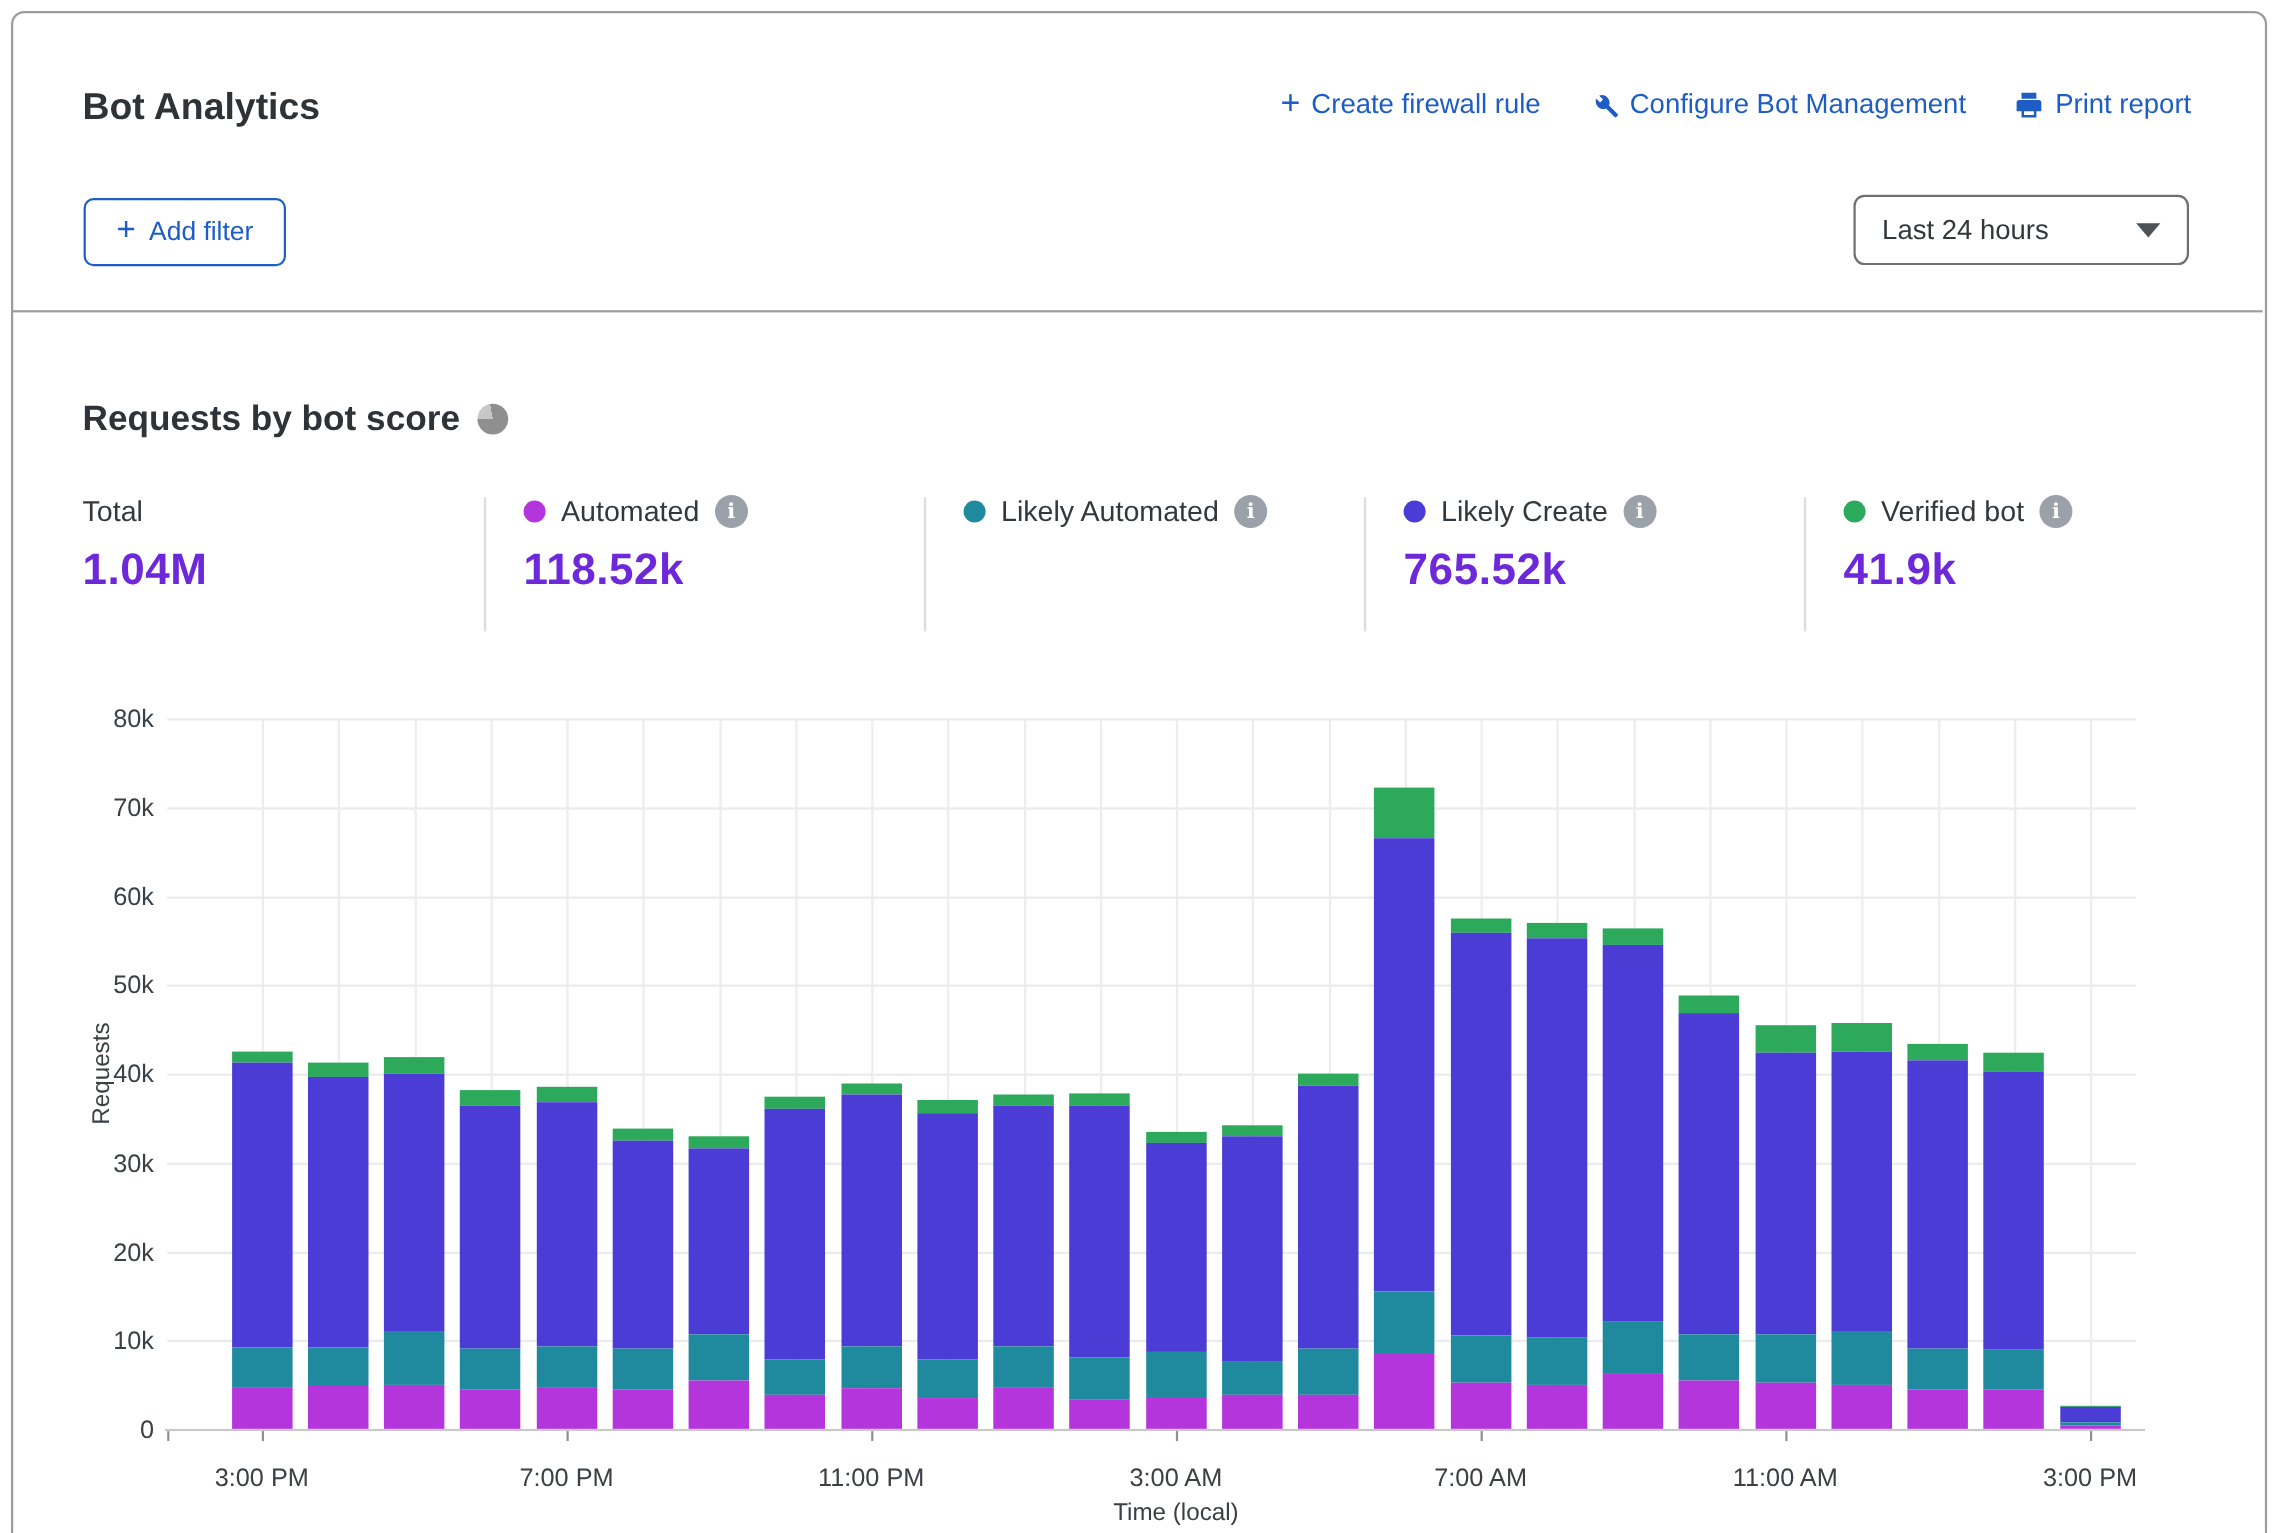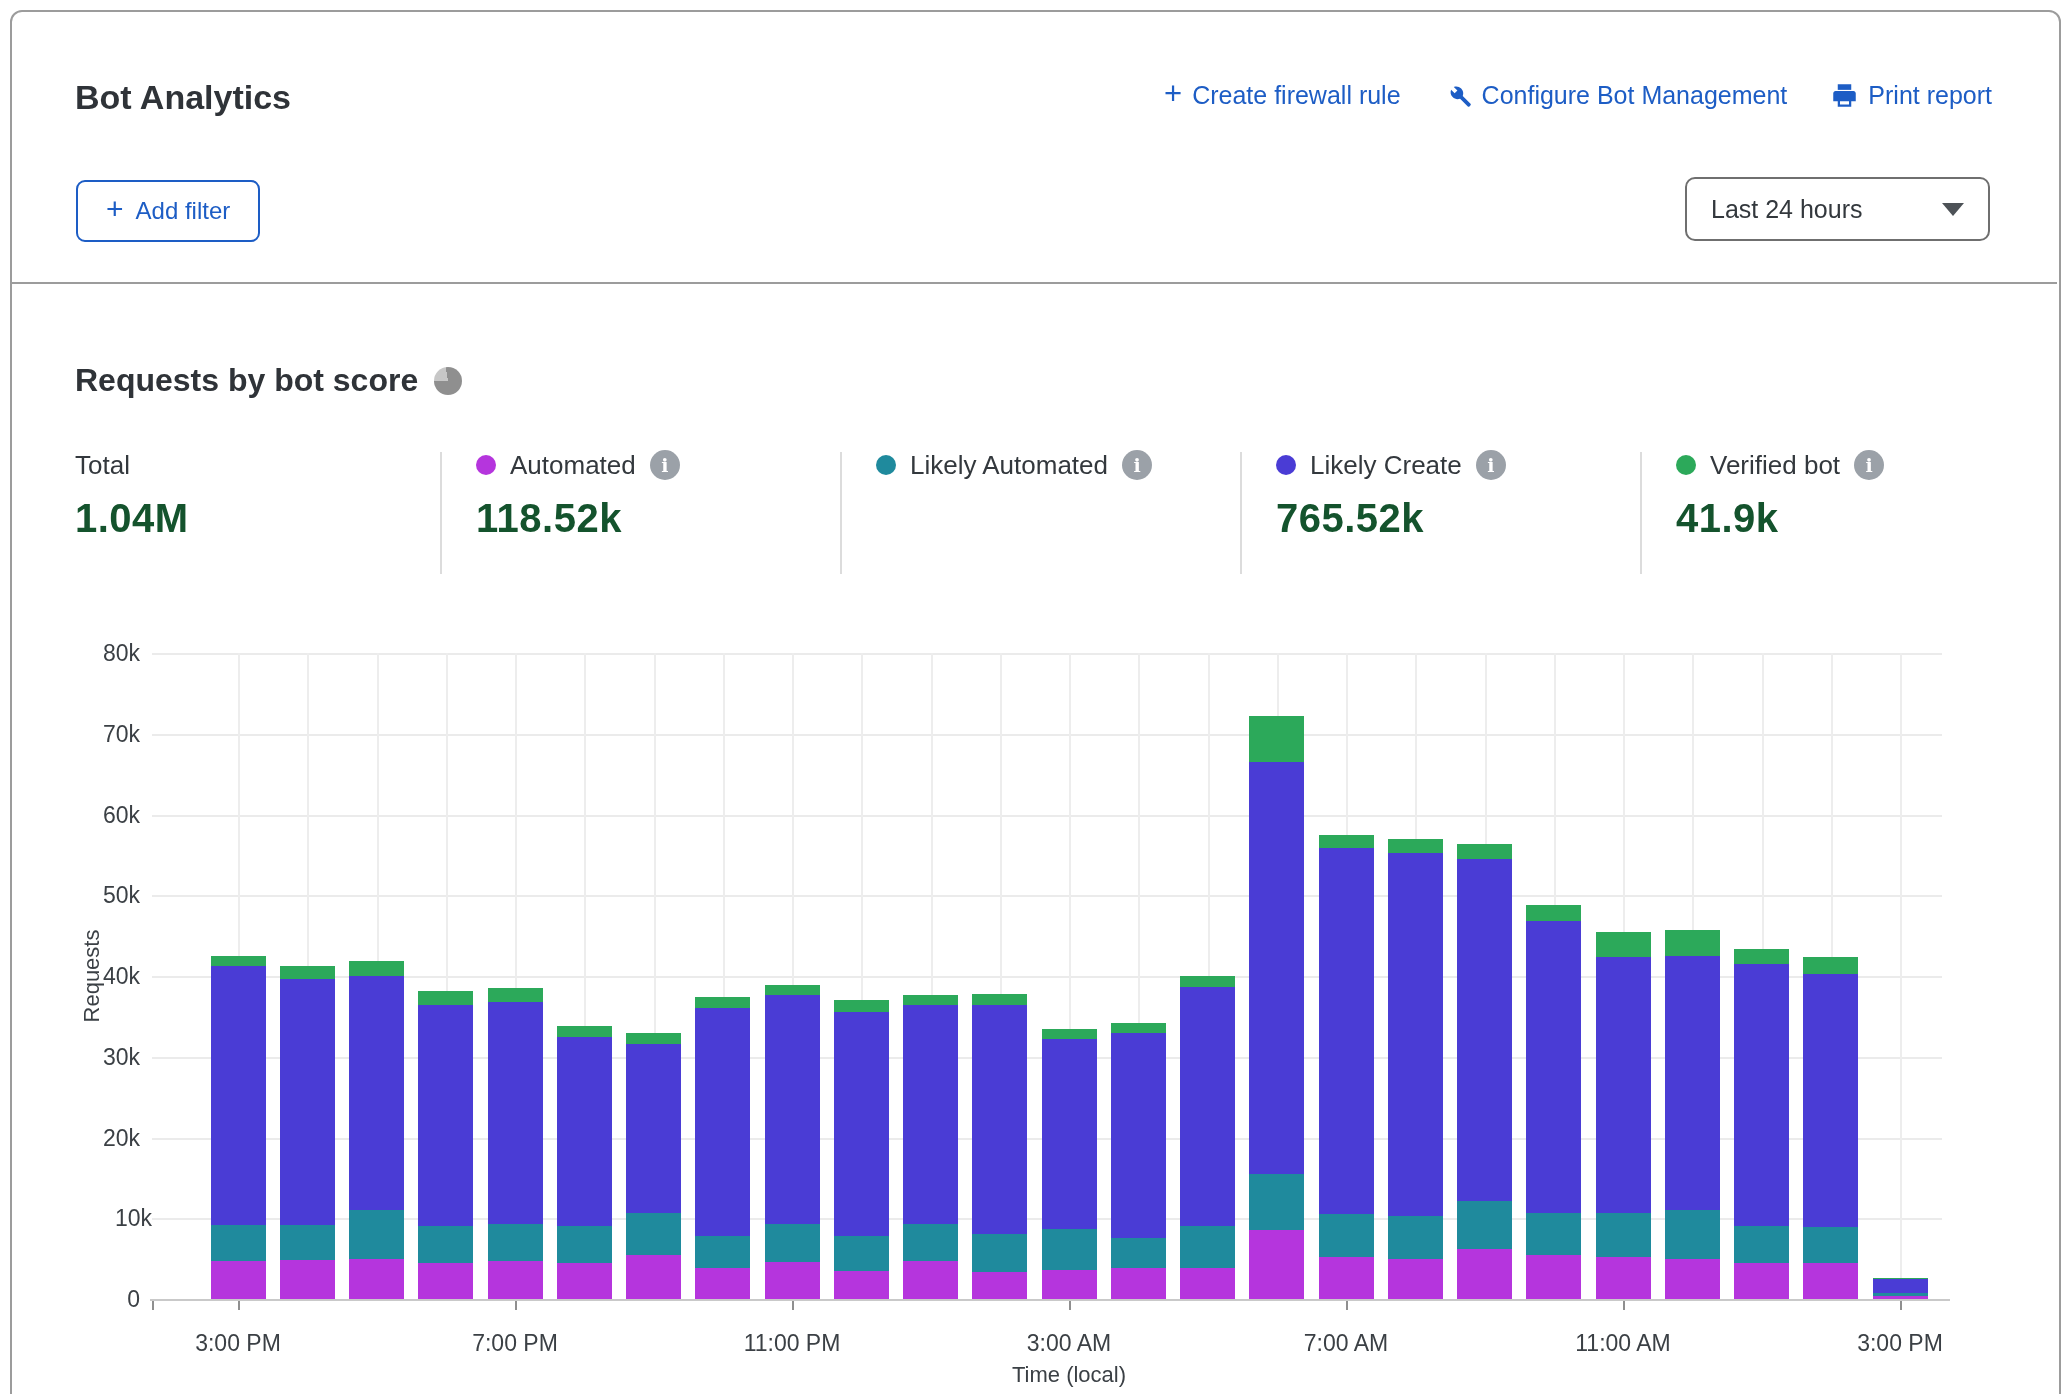--- a/index.html
+++ b/index.html
@@ -28,21 +28,21 @@
   .section-title{font-size:32px;font-weight:700;color:#2f3338;}
   .pie-icon{width:28px;height:28px;border-radius:50%;
         background:conic-gradient(from -90deg,#c7c7c7 0 80deg,#8f8f8f 80deg 360deg);}
   
   .stat-block{position:absolute;top:448px;}
   .stat-label-row{display:flex;align-items:center;gap:14px;font-size:26px;color:#33383d;height:34px;}
   .dot{width:20px;height:20px;border-radius:50%;background:#999;}
   .info-icon{width:30px;height:30px;border-radius:50%;background:#9ba1a8;color:#fff;
         font-size:19px;font-weight:700;display:flex;align-items:center;justify-content:center;
         font-family:"DejaVu Serif", serif;cursor:pointer;}
-  .stat-value{margin-top:14px;font-size:40px;font-weight:700;color:#14532d;letter-spacing:0.5px;}
+  .stat-value{margin-top:14px;font-size:40px;font-weight:700;color:#6d28d9;letter-spacing:0.5px;}
   .stat-divider{position:absolute;top:452px;width:0;height:122px;border-left:2px solid #dcdcdc;}
   
   #plot{position:absolute;left:152px;top:653px;width:1790px;height:646px;}
   .hgrid{position:absolute;left:0;width:100%;height:0;border-top:2px solid #ebebeb;}
   .vgrid{position:absolute;top:0;width:0;height:100%;border-left:2px solid #ededed;}
   #baseline{position:absolute;left:150px;top:1299px;width:1800px;height:0;border-top:2px solid #c9c9c9;z-index:6;}
   .tick{position:absolute;top:1301px;width:2px;height:9px;background:#8f8f8f;z-index:7;}
   .bar{position:absolute;bottom:0;display:flex;flex-direction:column-reverse;z-index:5;}
   .seg{width:100%;}
   .ylab{position:absolute;width:100px;text-align:right;font-size:23px;color:#3b4045;height:28px;line-height:28px;}
@@ -325,21 +325,21 @@
       <div class="bar" style="left: 1720.5px; width: 55px;">
         <div class="seg" style="height: 3.23px; background: rgb(181, 53, 221);"></div>
         <div class="seg" style="height: 2.4225px; background: rgb(31, 138, 157);"></div>
         <div class="seg" style="height: 14.535px; background: rgb(74, 60, 213);"></div>
         <div class="seg" style="height: 0.8075px; background: rgb(44, 169, 90);"></div>
       </div>
     </div>
   <div id="baseline"></div>
   <div id="time-axis-title">Time (local)</div>
 <div class="ylab" style="left: 40px; top: 1285px;">0</div>
-    <div class="ylab" style="left: 52px; top: 1204.25px;">10k</div>
+    <div class="ylab" style="left: 40px; top: 1204.25px;">10k</div>
     <div class="ylab" style="left: 40px; top: 1123.5px;">20k</div>
     <div class="ylab" style="left: 40px; top: 1042.75px;">30k</div>
     <div class="ylab" style="left: 40px; top: 962px;">40k</div>
     <div class="ylab" style="left: 40px; top: 881.25px;">50k</div>
     <div class="ylab" style="left: 40px; top: 800.5px;">60k</div>
     <div class="ylab" style="left: 40px; top: 719.75px;">70k</div>
     <div class="ylab" style="left: 40px; top: 639px;">80k</div>
     <div class="xlab" style="left: 158px; top: 1330px;">3:00 PM</div>
     <div class="tick" style="left: 238px;"></div>
     <div class="xlab" style="left: 435px; top: 1330px;">7:00 PM</div>

